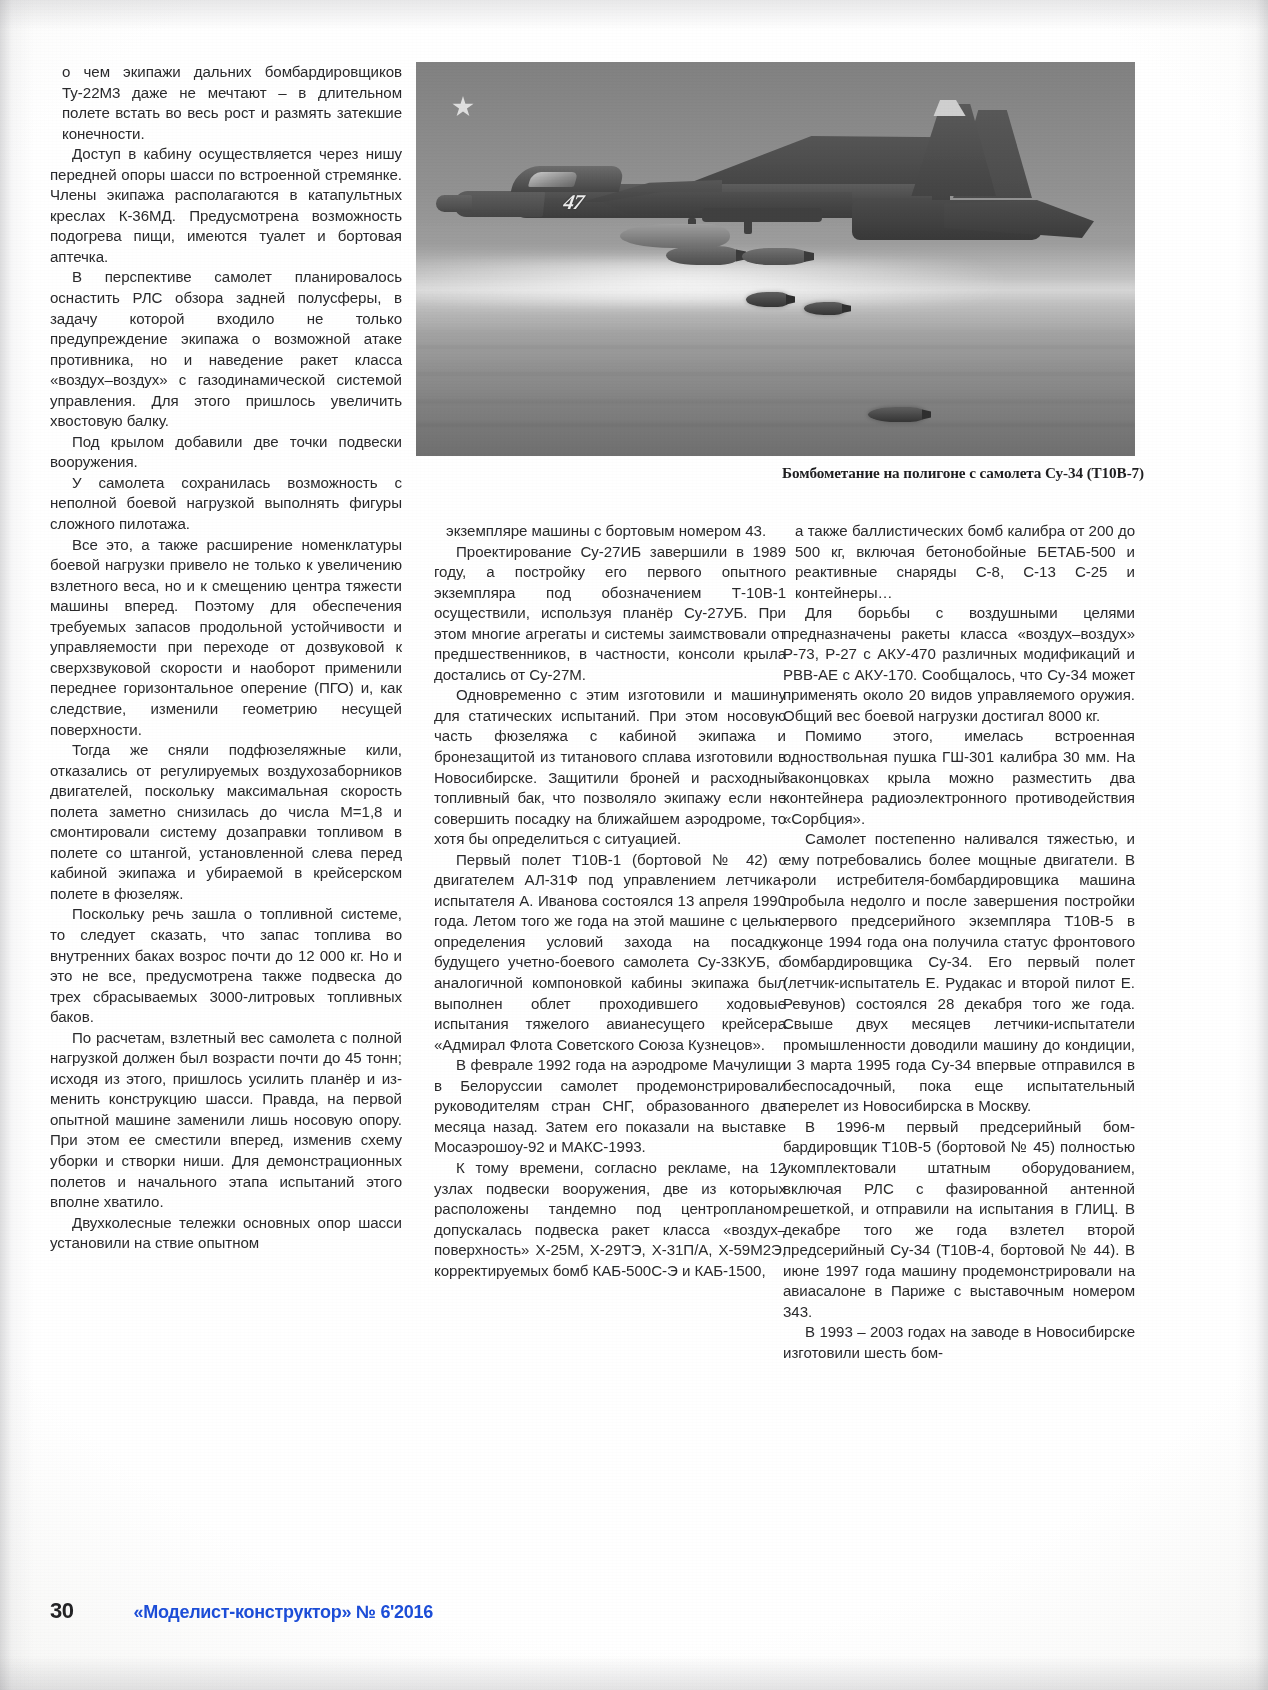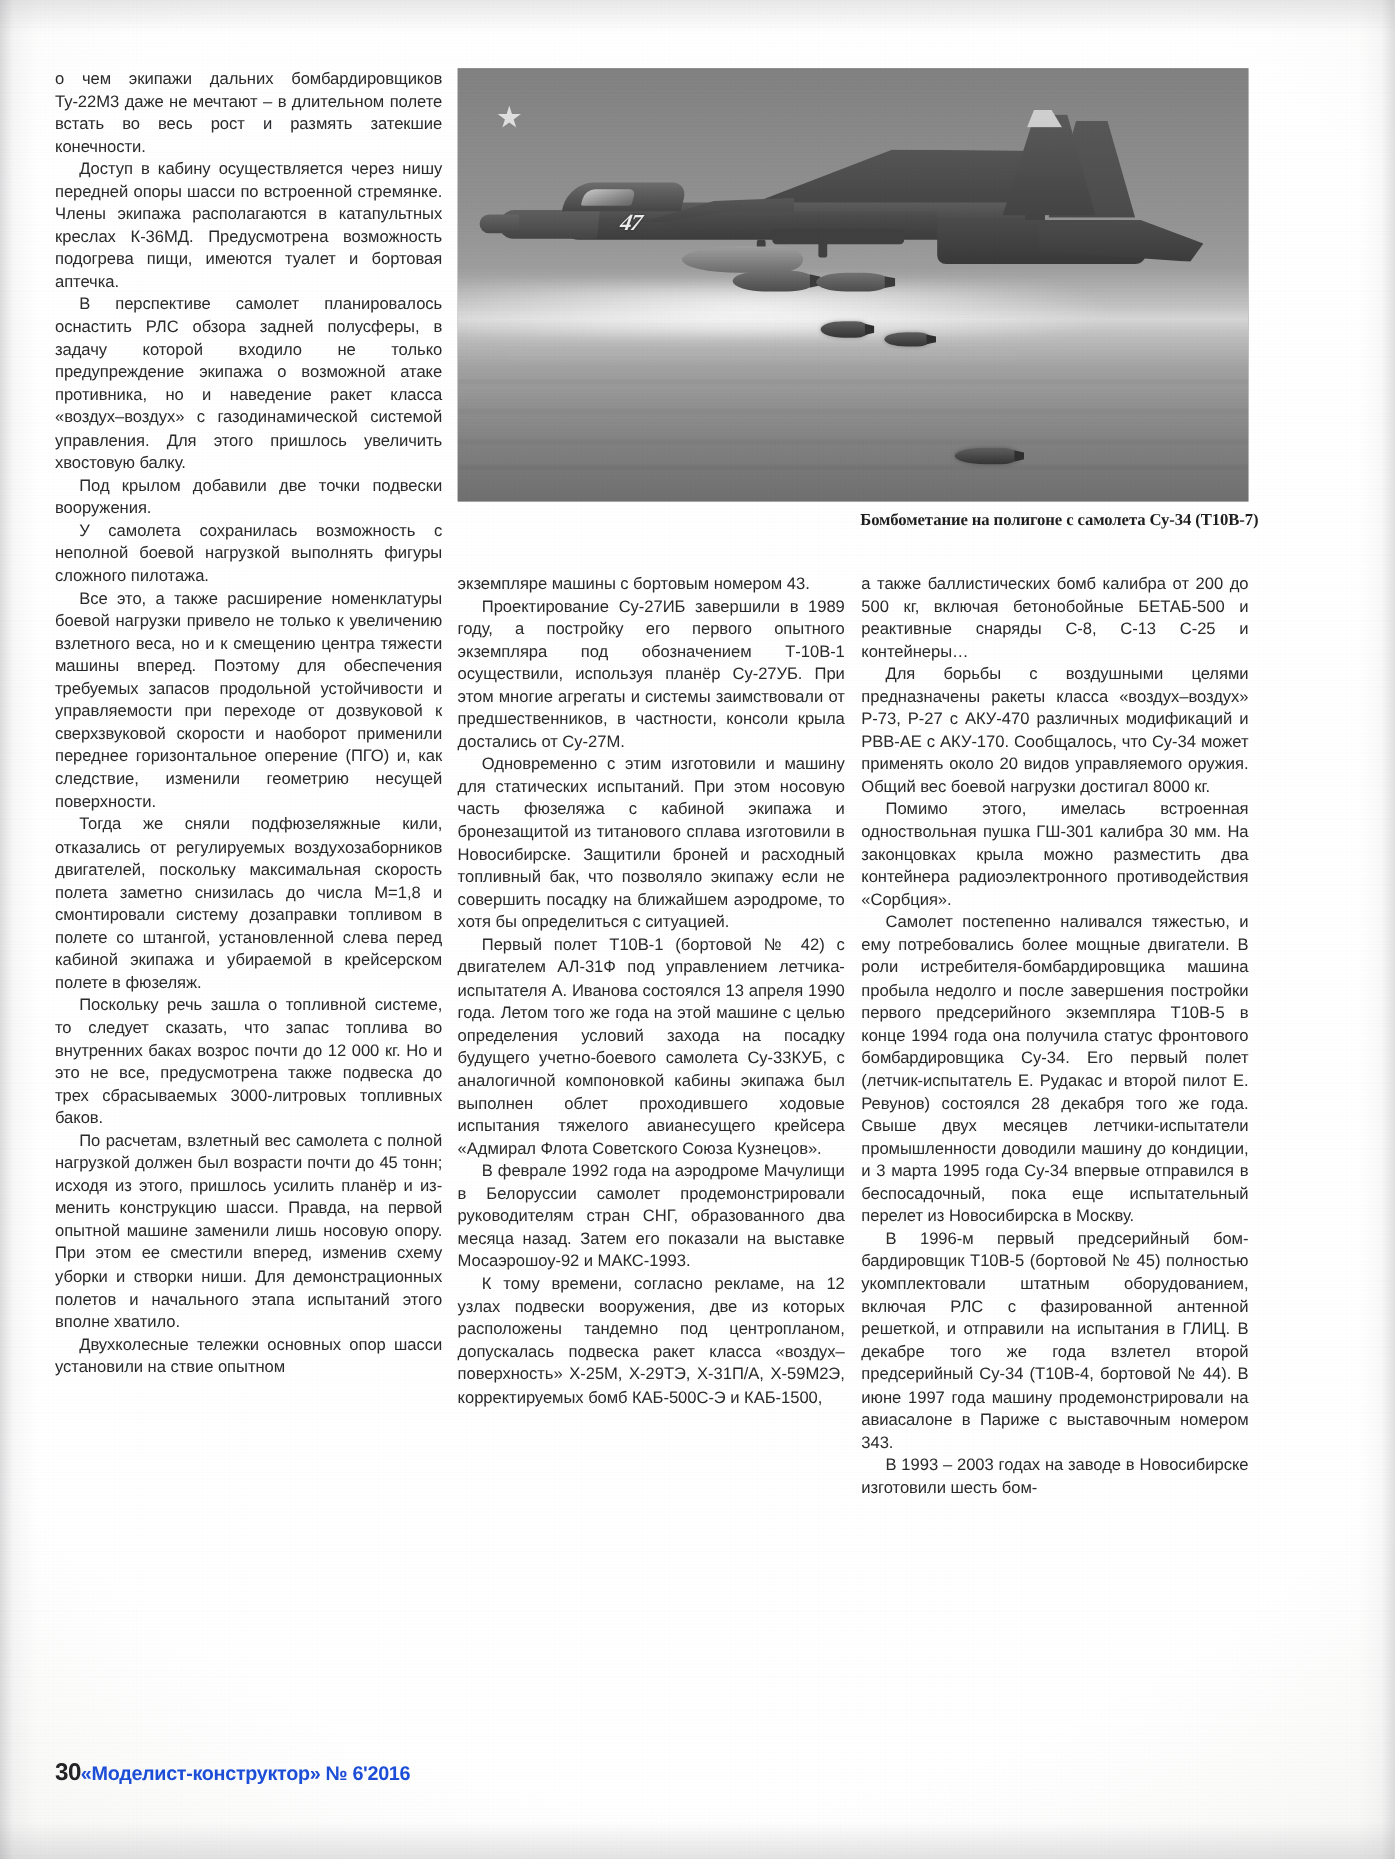--- a/index.html
+++ b/index.html
@@ -63,24 +63,24 @@
     letter-spacing: -0.05px;
     -webkit-font-smoothing: antialiased;
   }
   .col p {
     margin: 0;
     text-indent: 22px;
     text-align: justify;
     text-align-last: left;
     hyphens: manual;
   }
-  .col p.noind { text-indent: 0; }
+  .col p.noind { text-indent: 0; margin-left: 12px; }
 
   #col-left  { left: 0px;   top: 0px;    width: 352px; }
-  #col-mid   { left: 366px; top: 459px;  width: 352px; }
+  #col-mid   { left: 384px; top: 459px;  width: 352px; }
   #col-right { left: 733px; top: 459px;  width: 352px; }
 
   
   .figure {
     position: absolute;
     left: 366px;
     top: 0px;
     width: 719px;
   }
   .photo {
@@ -263,20 +263,21 @@
   }
 
   
   .footer {
     position: absolute;
     left: 50px;
     top: 1598px;
     width: 1085px;
     display: flex;
     align-items: baseline;
+    gap: 60px;
     text-align: center;
   }
   .folio {
     font-size: 22px;
     font-weight: bold;
     color: #242426;
     letter-spacing: -0.5px;
   }
   .imprint {
     font-size: 18px;

